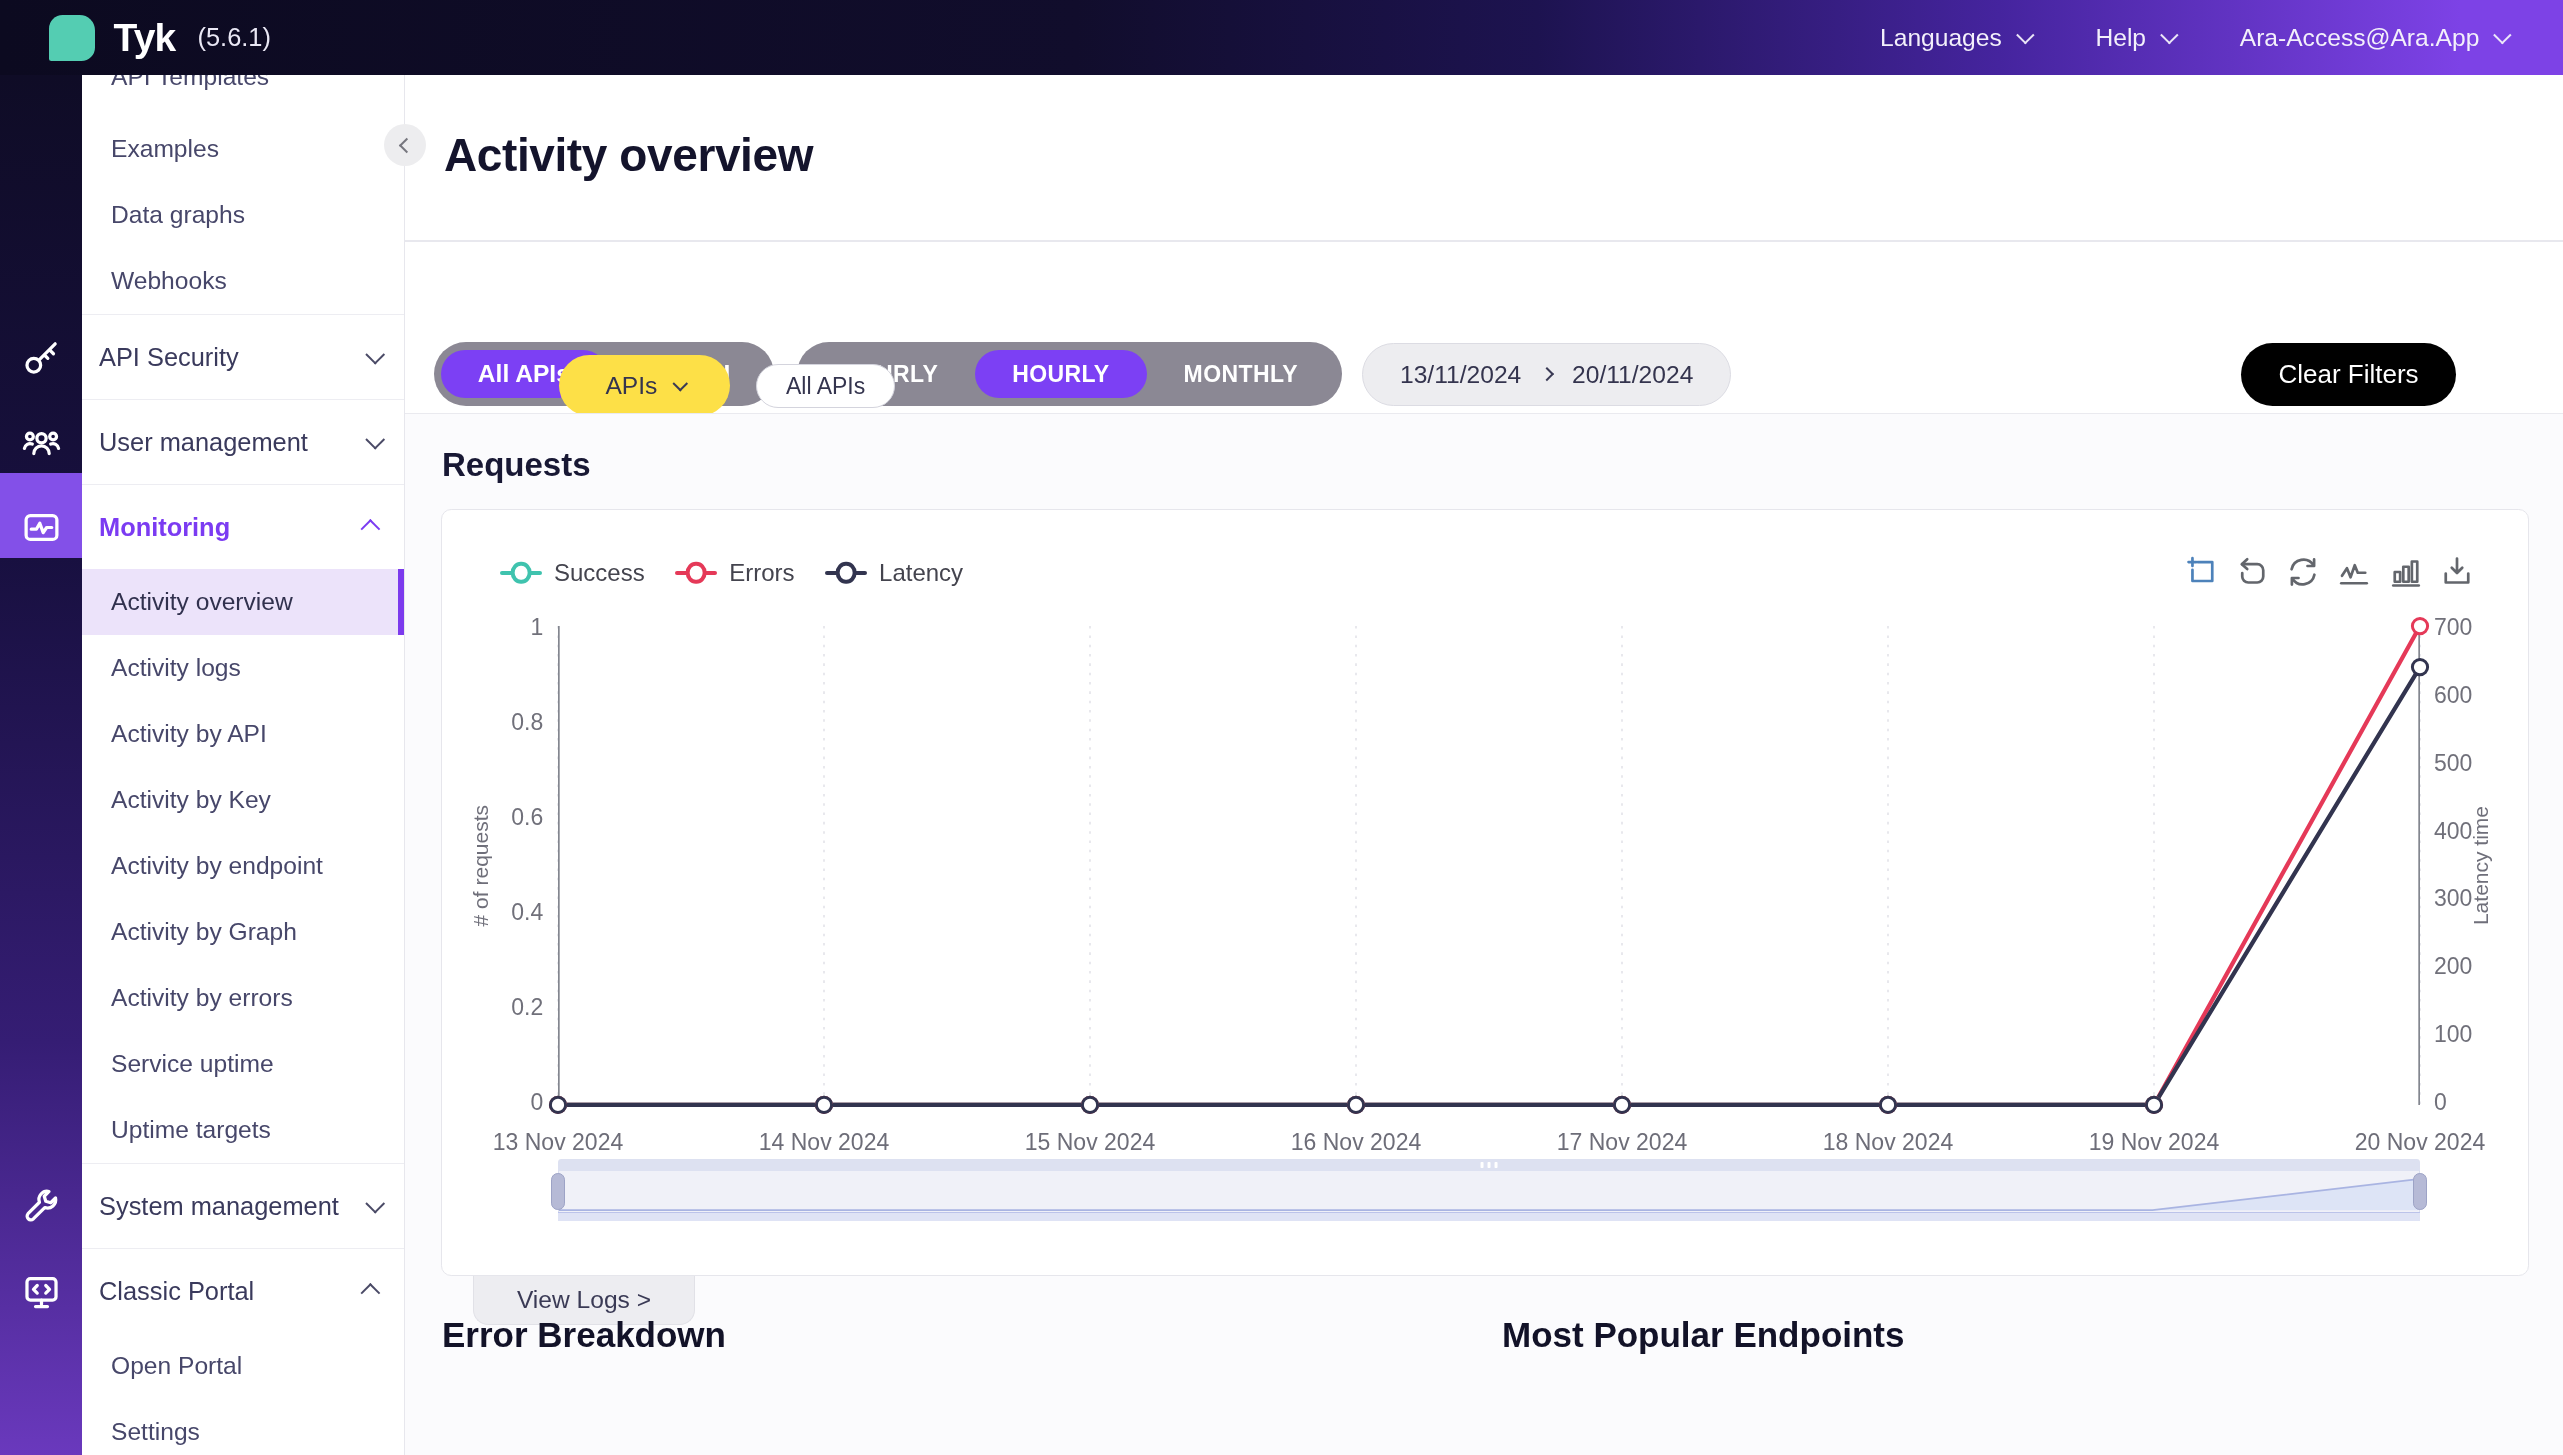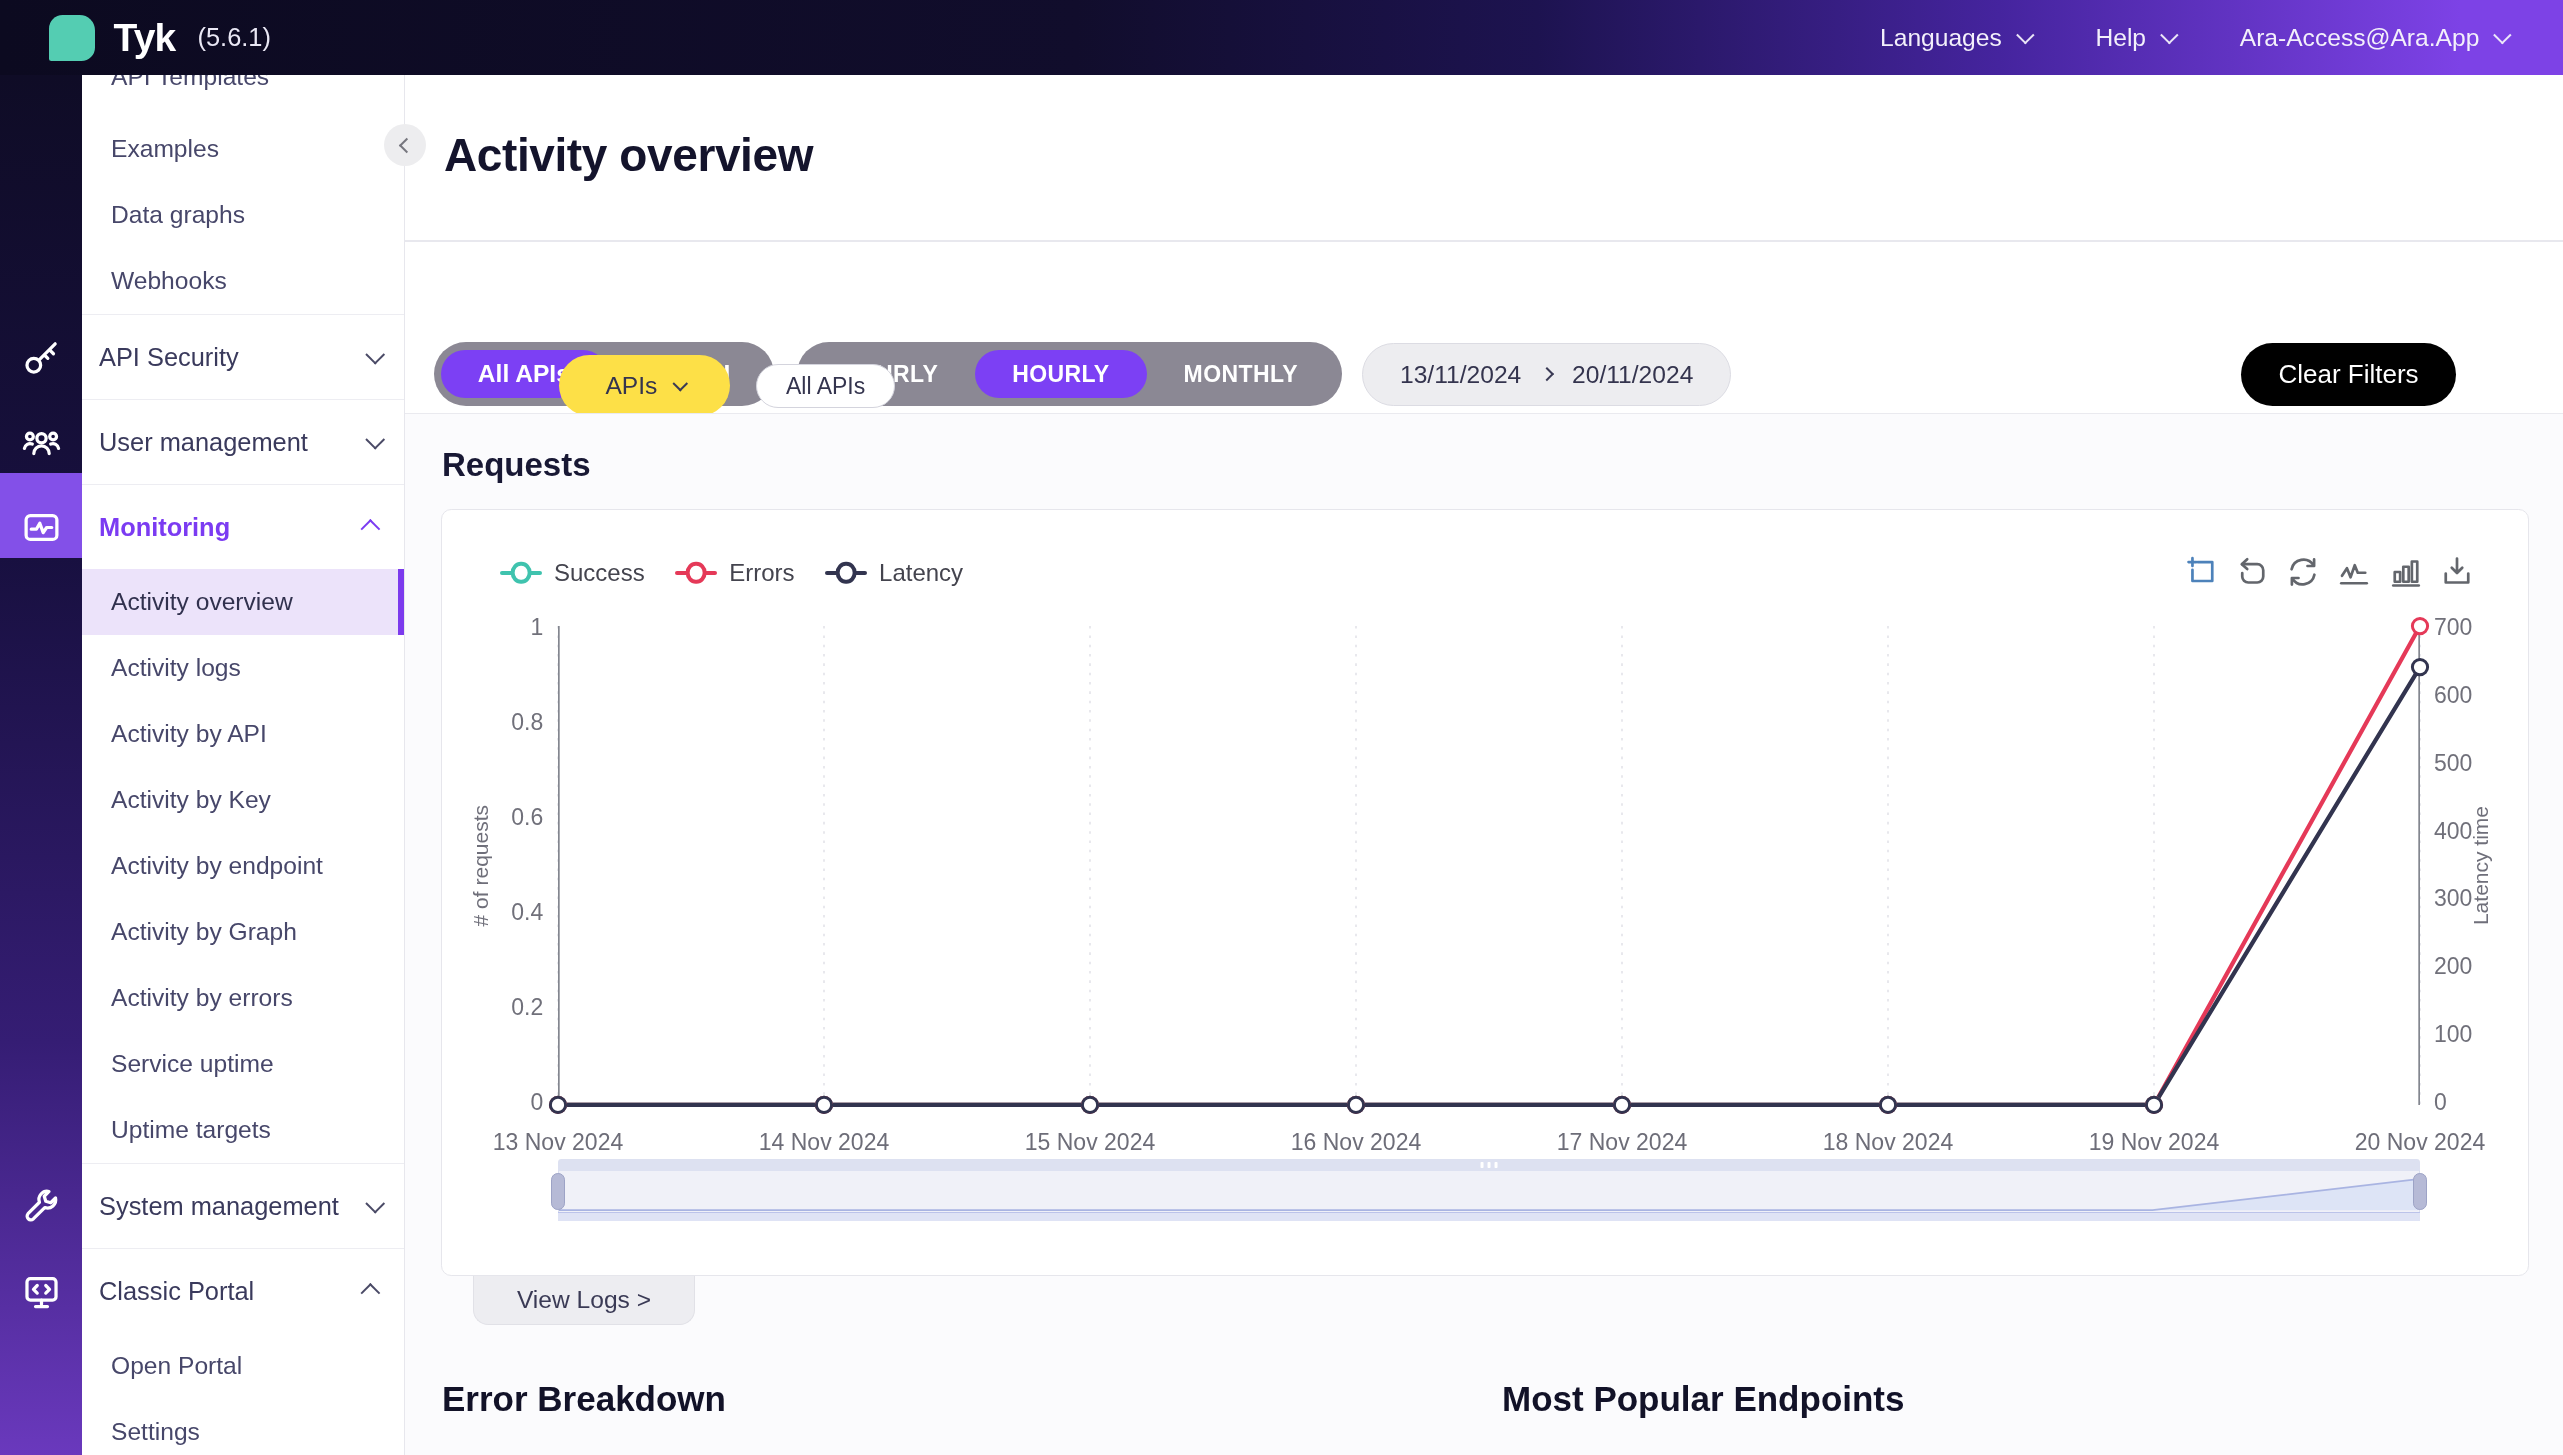--- a/index.html
+++ b/index.html
@@ -98,21 +98,21 @@
   .grip i{display:block;width:3.4px;height:6.8px;background:#ffffff;border-radius:0.8px;}
   .slider-body{position:absolute;left:0;right:0;top:12px;height:41px;background:#f0f1f8;
     border-left:1.7px solid #d9ddef;border-right:1.7px solid #d9ddef;}
   .slider-bottom{position:absolute;left:0;right:0;top:53px;height:8.5px;background:#dfe3f5;border-top:1.7px solid #bcc3ea;}
   .handle{position:absolute;top:13.6px;width:13.6px;height:37px;border-radius:6.8px;background:#b6bad6;border:1.7px solid #9da3c6;cursor:ew-resize;}
   .handle.h-left{left:-6.8px;} .handle.h-right{right:-6.8px;}
   
   .viewlogs{position:absolute;left:68px;top:1201px;width:222px;height:49px;background:#ededf1;
     border:1.7px solid #e1e1e7;border-top:none;border-radius:0 0 15.3px 15.3px;display:flex;align-items:center;justify-content:center;
     font-size:24.6px;color:#3a3a55;cursor:pointer;}
-  .section-title{position:absolute;top:1304px;font-size:35px;font-weight:800;color:#121228;}
+  .section-title{position:absolute;top:1240px;font-size:35px;font-weight:800;color:#121228;}
   .eb-title{left:37px;} .mpe-title{left:1097px;}
 </style>
 </head>
 <body>
 
 <div class="topbar">
   <div class="brand">
     <div class="logo-mark"></div>
     <span class="logo-text">Tyk</span>
     <span class="logo-version">(5.6.1)</span>

